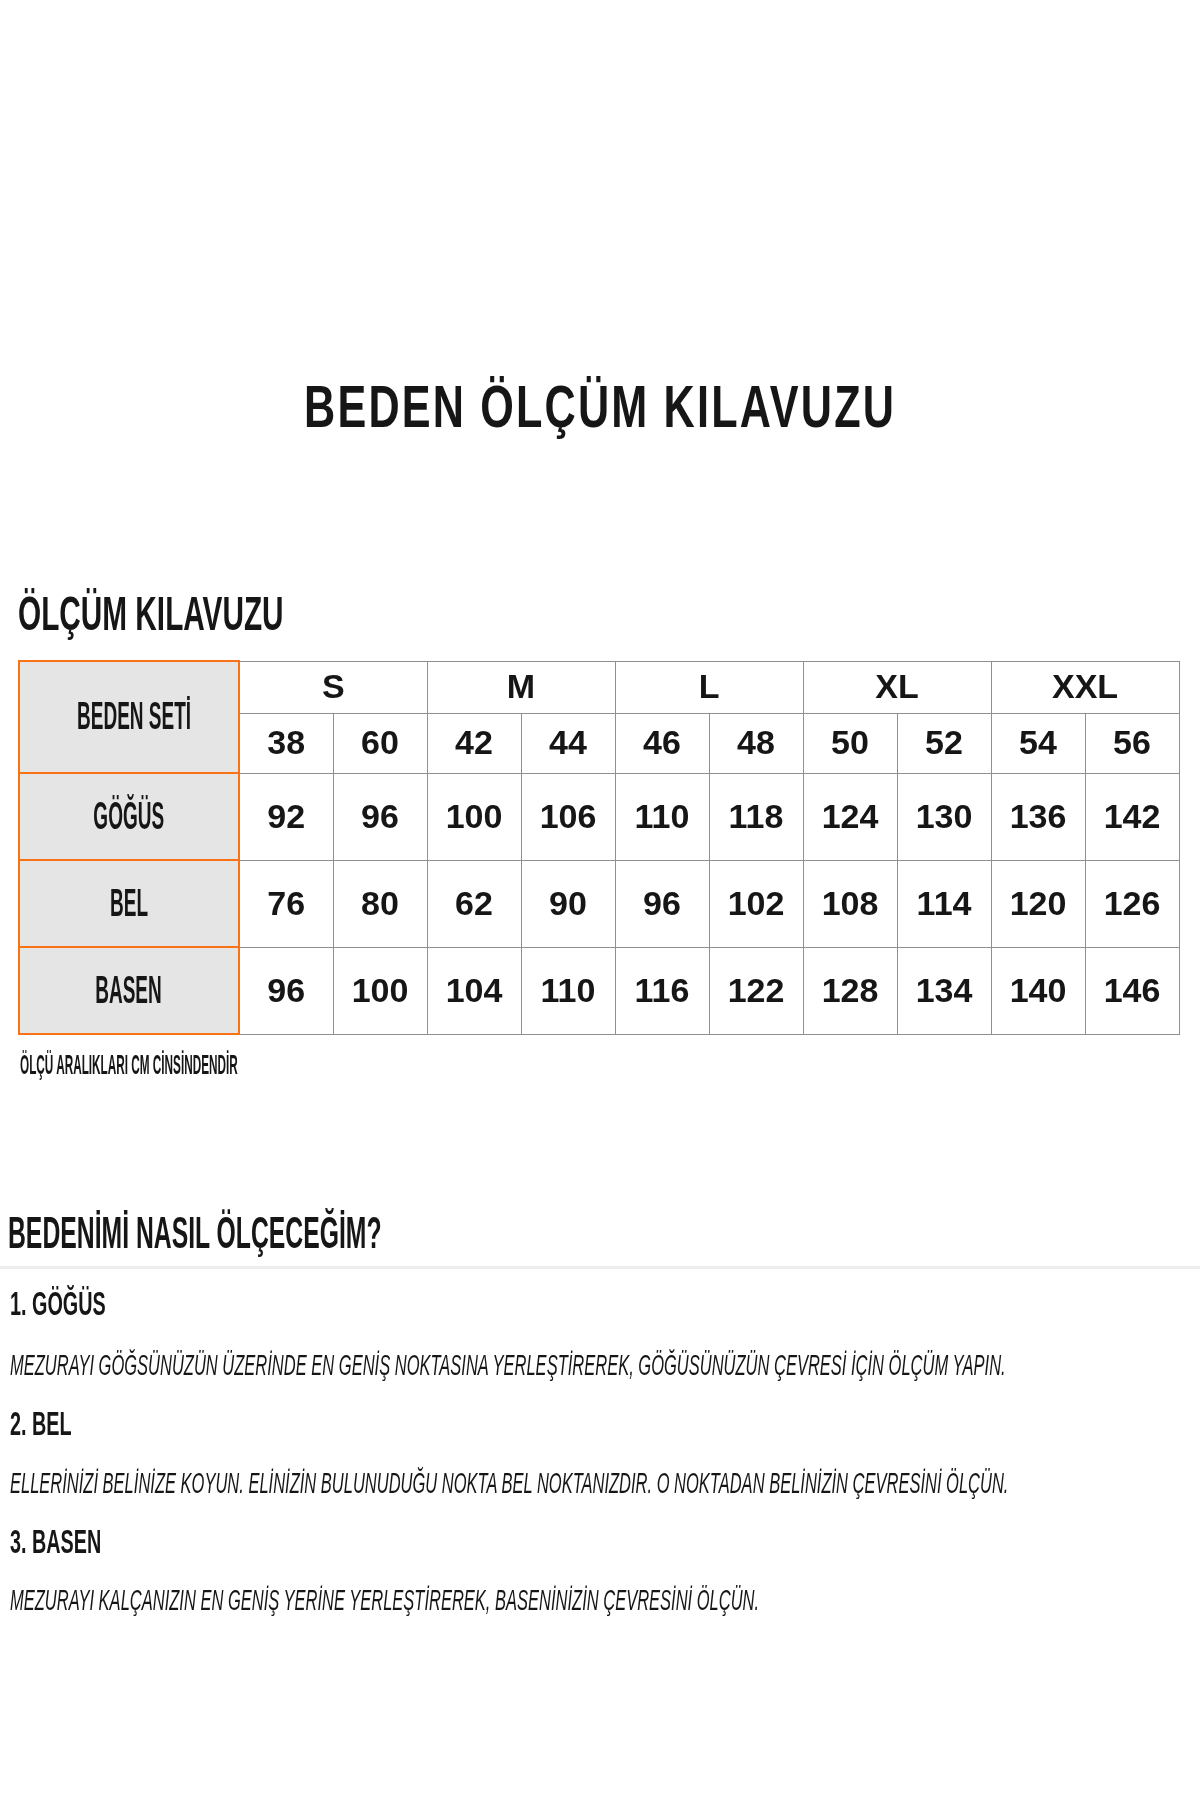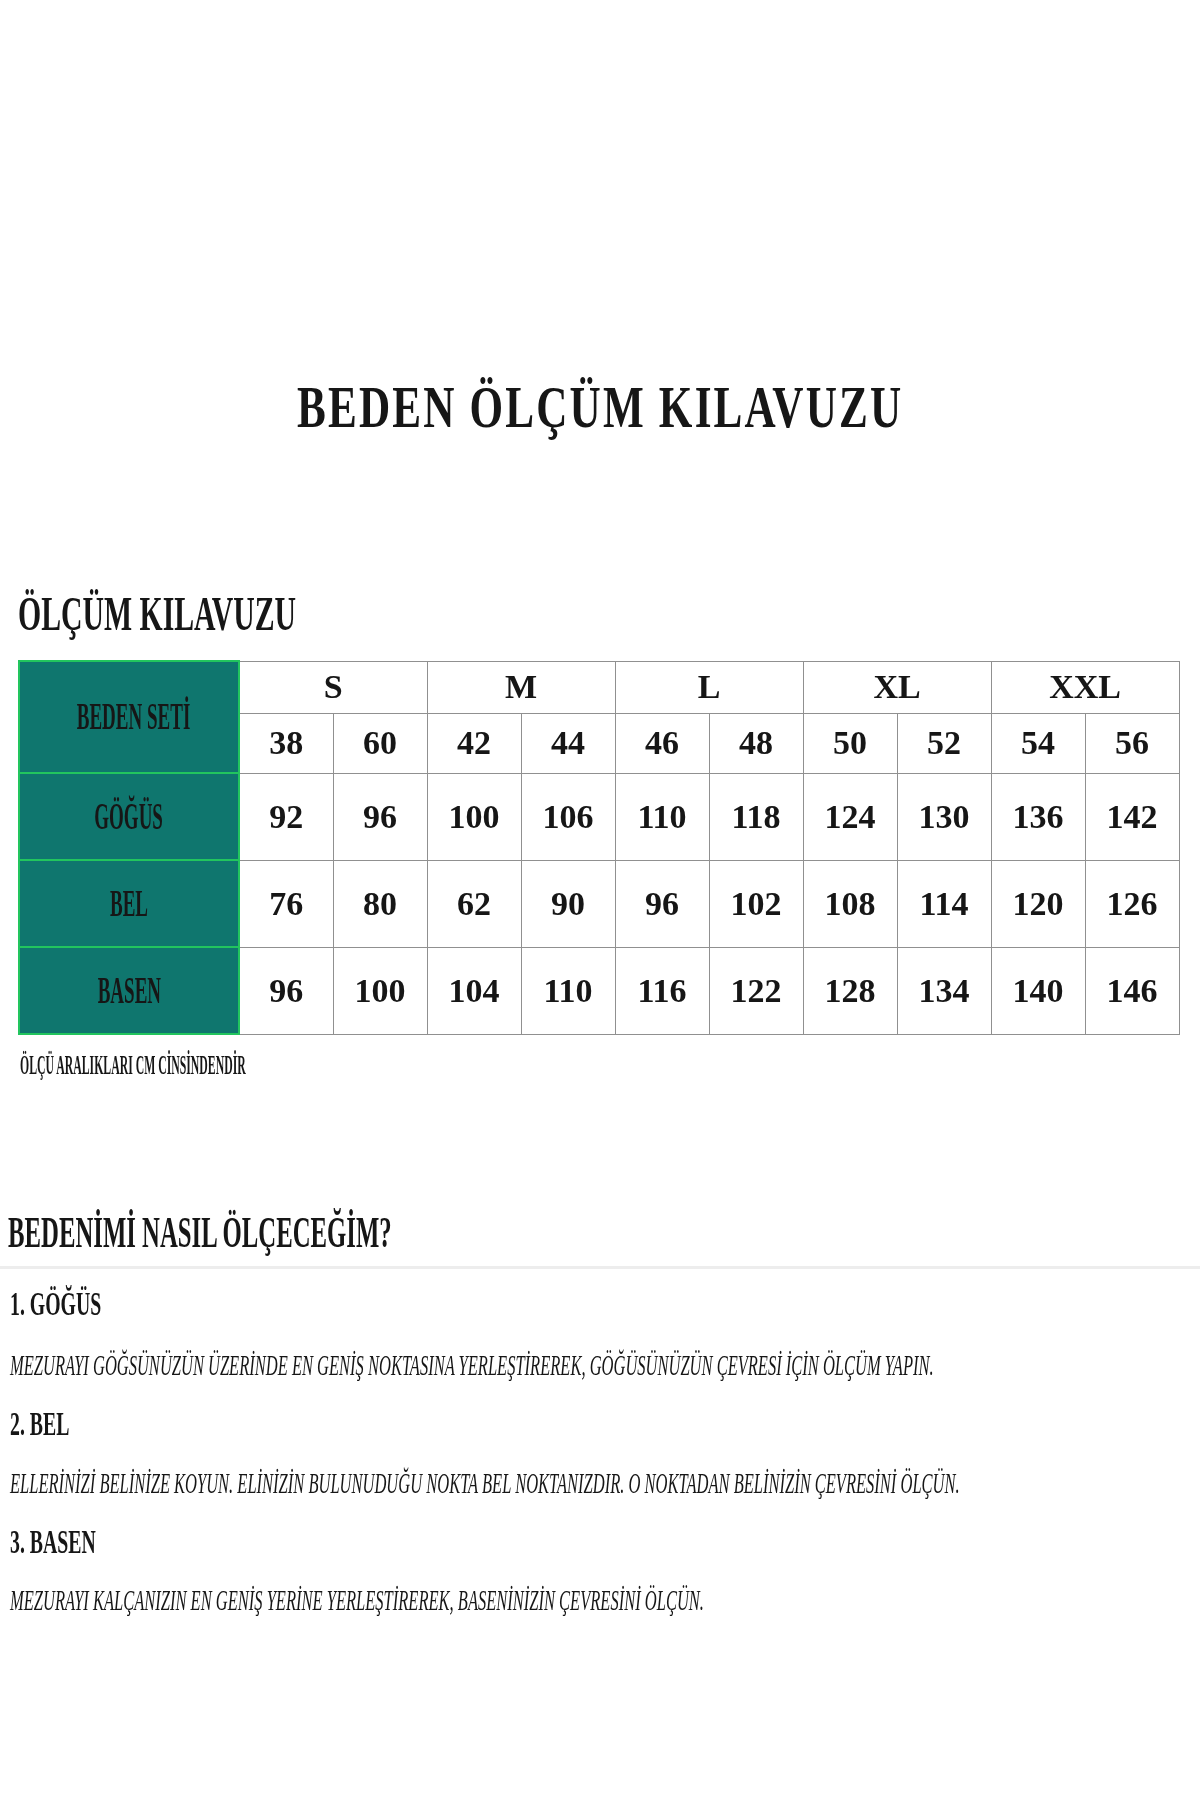--- a/index.html
+++ b/index.html
@@ -1,21 +1,21 @@
 <!DOCTYPE html>
 <html><head>
 <meta charset="utf-8">
 <style>
   html, body { margin: 0; padding: 0; background: #ffffff; }
   .page {
     position: relative;
     width: 1200px;
     height: 1800px;
     background: #ffffff;
-    font-family: Liberation Serif, serif;
+    font-family: Liberation Sans, sans-serif;
     color: #161616;
     overflow: hidden;
   }
 
   
   .big-title {
     position: absolute;
     top: 374px; left: 0; width: 100%;
     text-align: center;
     white-space: nowrap;
@@ -51,22 +51,22 @@
     border-collapse: collapse;
     table-layout: fixed;
     width: 1160px;
   }
   .size-table td { padding: 0; text-align: center; vertical-align: middle; }
   .size-table .row-letters { height: 52px; }
   .size-table .row-numbers { height: 60px; margin-top: 21px; }
   .size-table .row-measure { height: 87px; }
 
   .cell-label {
-    border: 2px solid #22c55e;
-    background: #0f766e;
+    border: 2px solid #f97316;
+    background: #e5e5e5;
   }
   .cell-label > span {
     display: inline-block;
     font-size: 38px;
     font-weight: 700;
     line-height: 1.1;
     transform: scaleX(0.5);
     transform-origin: center;
     white-space: nowrap;
   }

